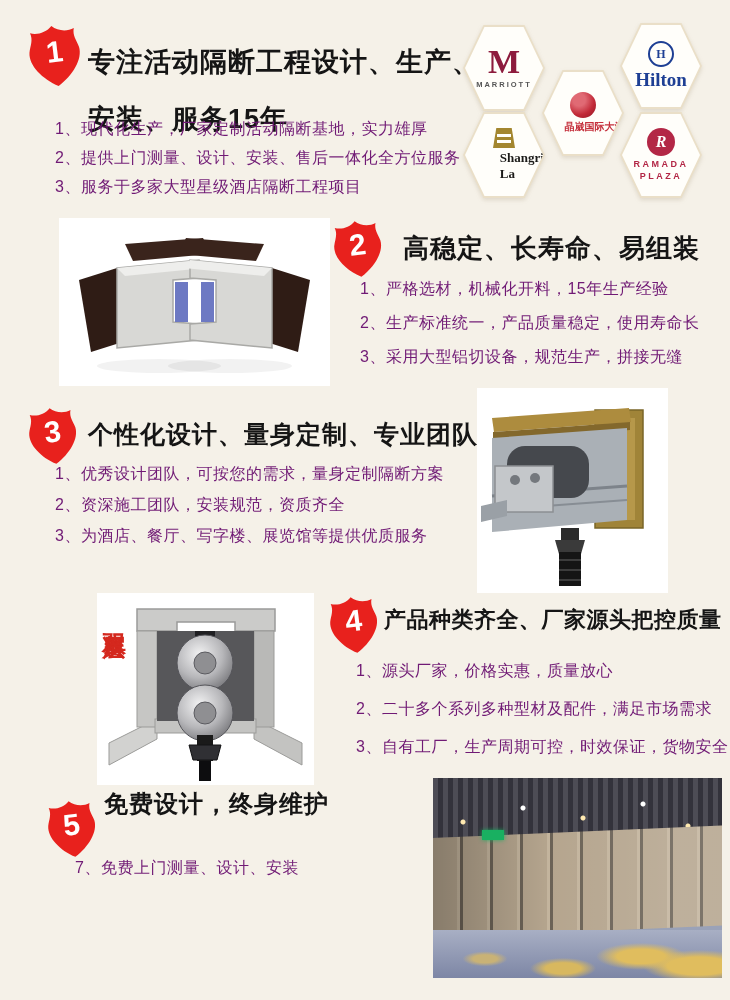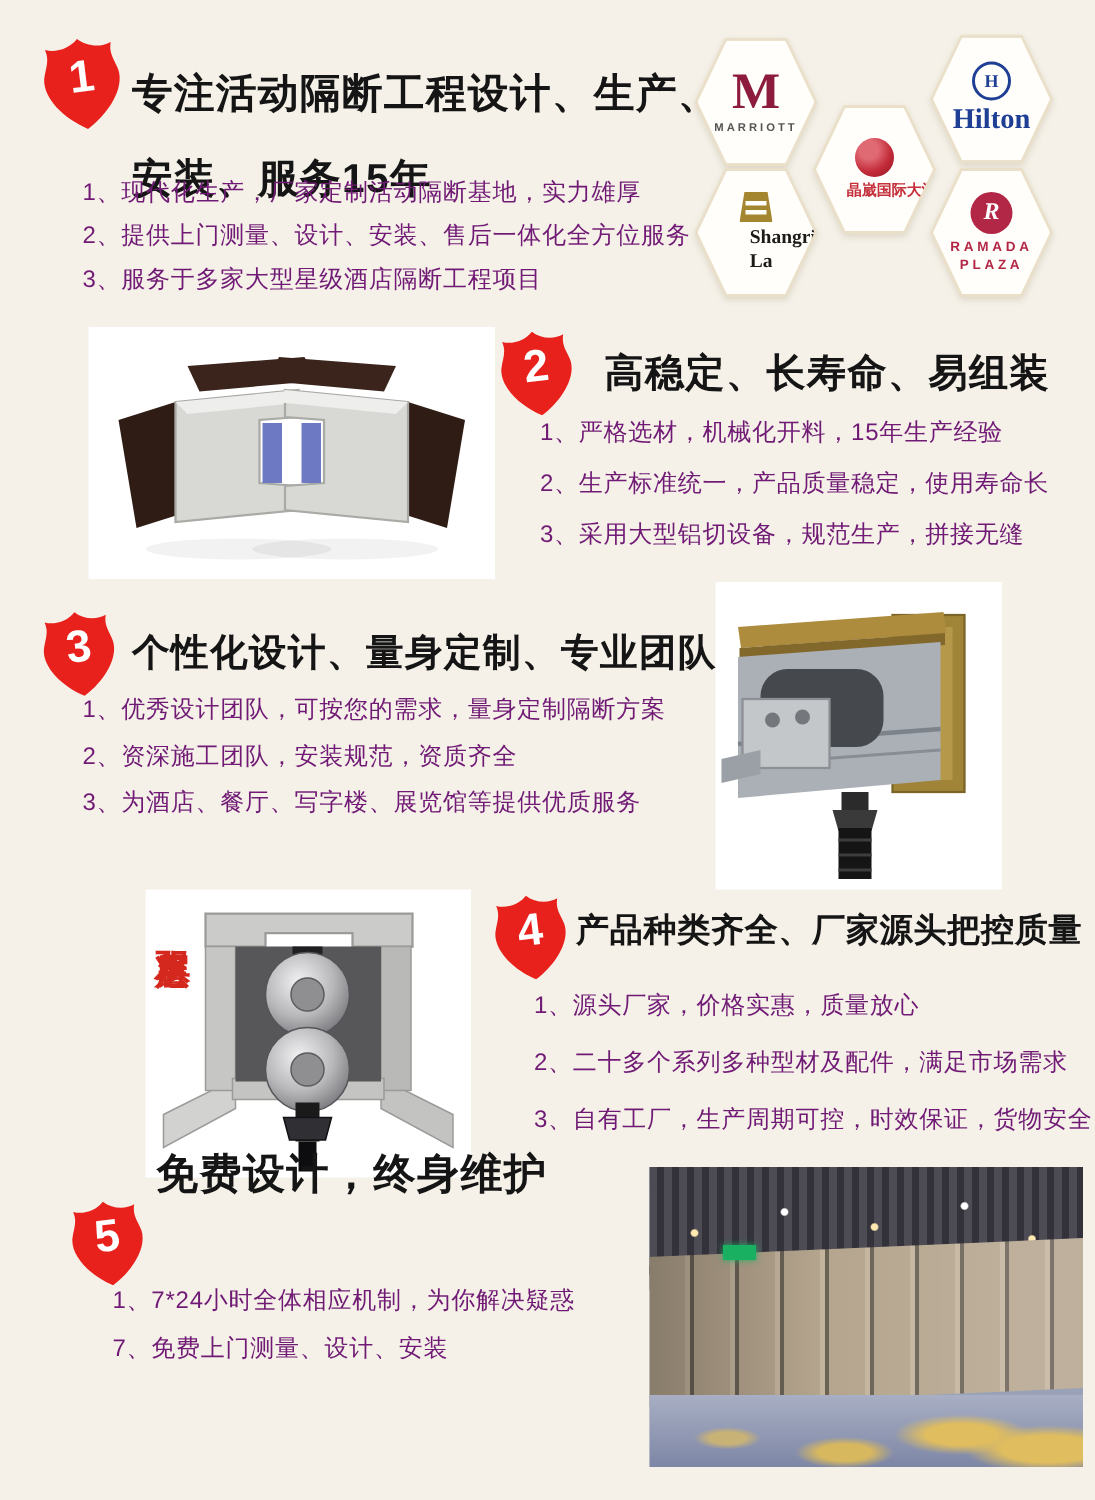--- a/index.html
+++ b/index.html
@@ -255,23 +255,22 @@
     <div class="it">2、二十多个系列多种型材及配件，满足市场需求</div>
     <div class="it">3、自有工厂，生产周期可控，时效保证，货物安全</div>
   </div>
 
   <div class="badge" style="left:45px;top:799px;width:54px;height:60px;">
     <svg viewBox="0 0 100 110">
       <path d="M50 3 C60 13, 76 16, 88 11 C84 24, 90 32, 93 44 C97 66, 76 92, 50 107 C24 92, 3 66, 7 44 C10 32, 16 24, 12 11 C24 16, 40 13, 50 3 Z" fill="#e8211d"></path>
     </svg>
     <span class="num">5</span>
   </div>
-  <div class="sec-title" style="left:104px;top:764px;font-size:28px;">免费设计，终身维护</div>
+  <div class="sec-title" style="left:104px;top:788px;font-size:24px;">免费设计，终身维护</div>
   <div class="items" style="left:75px;top:852px;font-size:16px;line-height:32px;">
-    <div class="it">1、7*24小时全体相应机制，为你解决疑惑</div>
     <div class="it">7、免费上门测量、设计、安装</div>
   </div>
 
   <div class="photo">
     <div class="ph-ceiling"></div>
     <div class="ph-beam"></div>
     <div class="ph-panels"></div>
     <div class="ph-carpet"></div>
     <div class="ph-exit"></div>
   </div>

